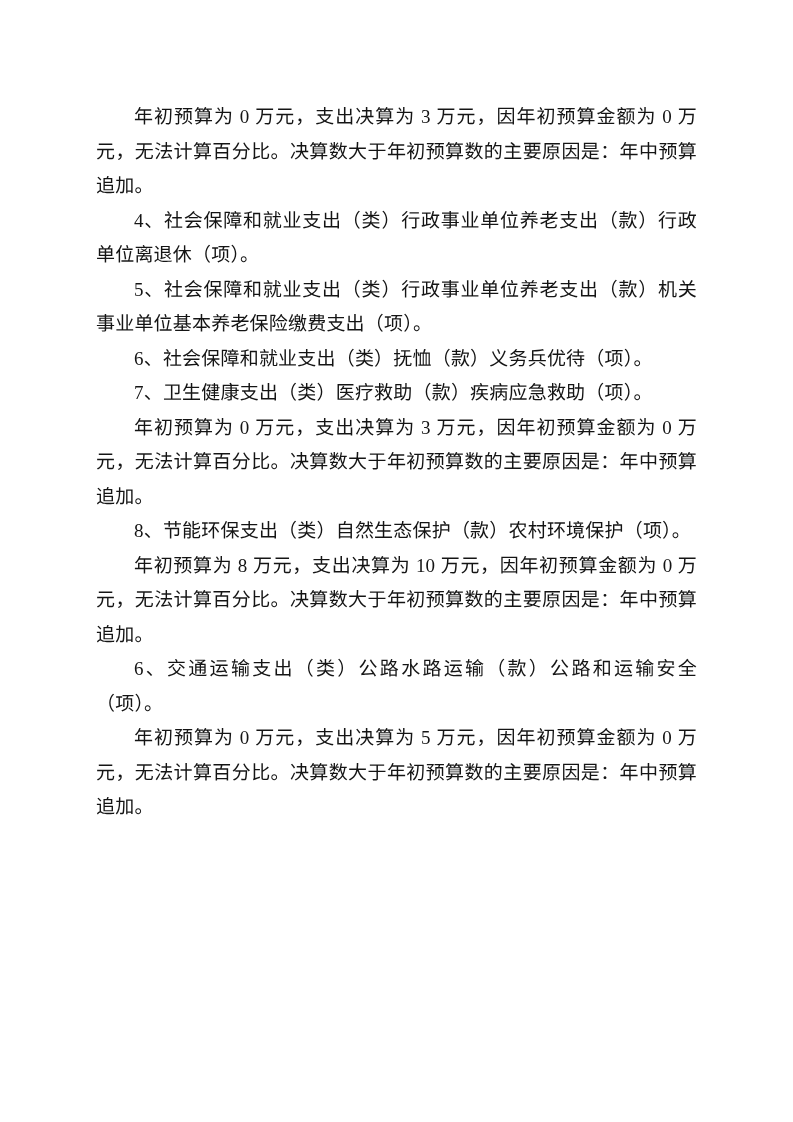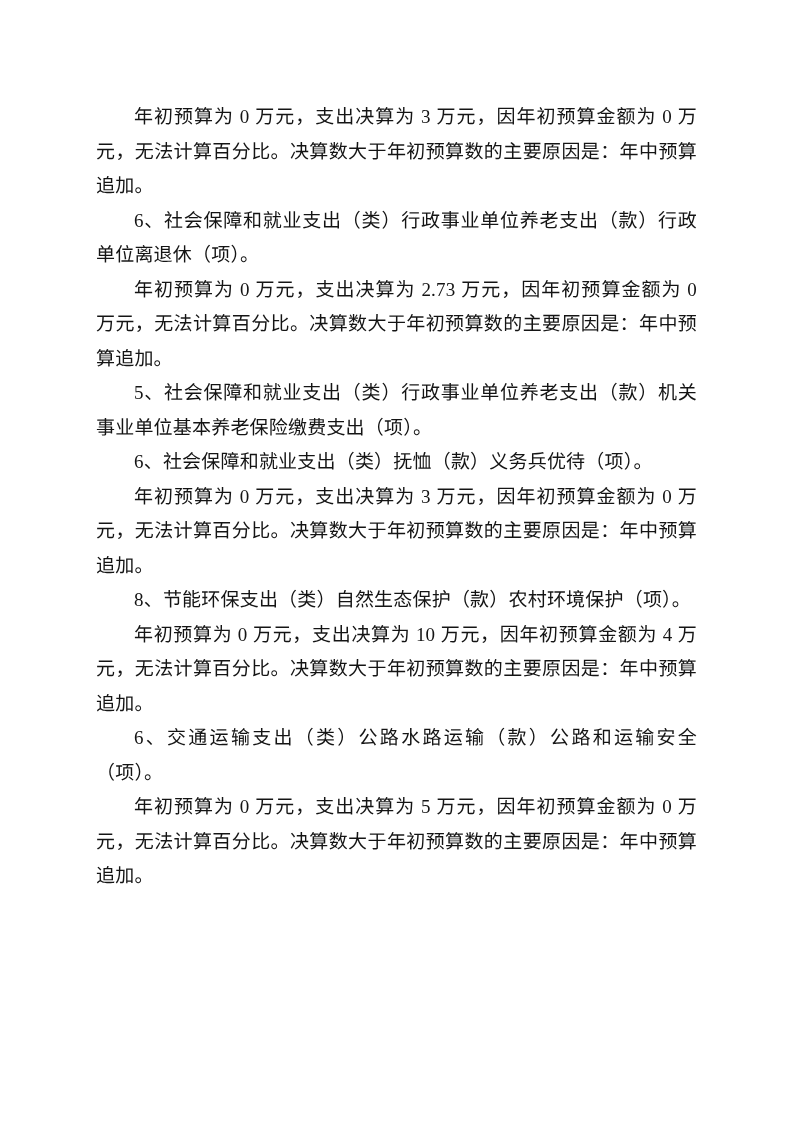--- a/index.html
+++ b/index.html
@@ -35,23 +35,23 @@
     word-break: break-all;
     letter-spacing: 0.2px;
   }
 </style>
 </head>
 <body>
 
 <div class="page">
   <div class="content">
     <p class="para">年初预算为 0 万元，支出决算为 3 万元，因年初预算金额为 0 万元，无法计算百分比。决算数大于年初预算数的主要原因是：年中预算追加。</p>
-    <p class="para">6、社会保障和就业支出（类）行政事业单位养老支出（款）行政单位离退休（项）。</p>
-    <p class="para">年初预算为 0 万元，支出决算为 2.73 万元，因年初预算金额为 0 万元，无法计算百分比。决算数大于年初预算数的主要原因是：年中预算追加。</p>
+    <p class="para">4、社会保障和就业支出（类）行政事业单位养老支出（款）行政单位离退休（项）。</p>
     <p class="para">5、社会保障和就业支出（类）行政事业单位养老支出（款）机关事业单位基本养老保险缴费支出（项）。</p>
     <p class="para">6、社会保障和就业支出（类）抚恤（款）义务兵优待（项）。</p>
+    <p class="para">7、卫生健康支出（类）医疗救助（款）疾病应急救助（项）。</p>
     <p class="para">年初预算为 0 万元，支出决算为 3 万元，因年初预算金额为 0 万元，无法计算百分比。决算数大于年初预算数的主要原因是：年中预算追加。</p>
     <p class="para">8、节能环保支出（类）自然生态保护（款）农村环境保护（项）。</p>
-    <p class="para">年初预算为 0 万元，支出决算为 10 万元，因年初预算金额为 4 万元，无法计算百分比。决算数大于年初预算数的主要原因是：年中预算追加。</p>
+    <p class="para">年初预算为 8 万元，支出决算为 10 万元，因年初预算金额为 0 万元，无法计算百分比。决算数大于年初预算数的主要原因是：年中预算追加。</p>
     <p class="para">6、交通运输支出（类）公路水路运输（款）公路和运输安全（项）。</p>
     <p class="para">年初预算为 0 万元，支出决算为 5 万元，因年初预算金额为 0 万元，无法计算百分比。决算数大于年初预算数的主要原因是：年中预算追加。</p>
   </div>
 </div>
 
 </body></html>

